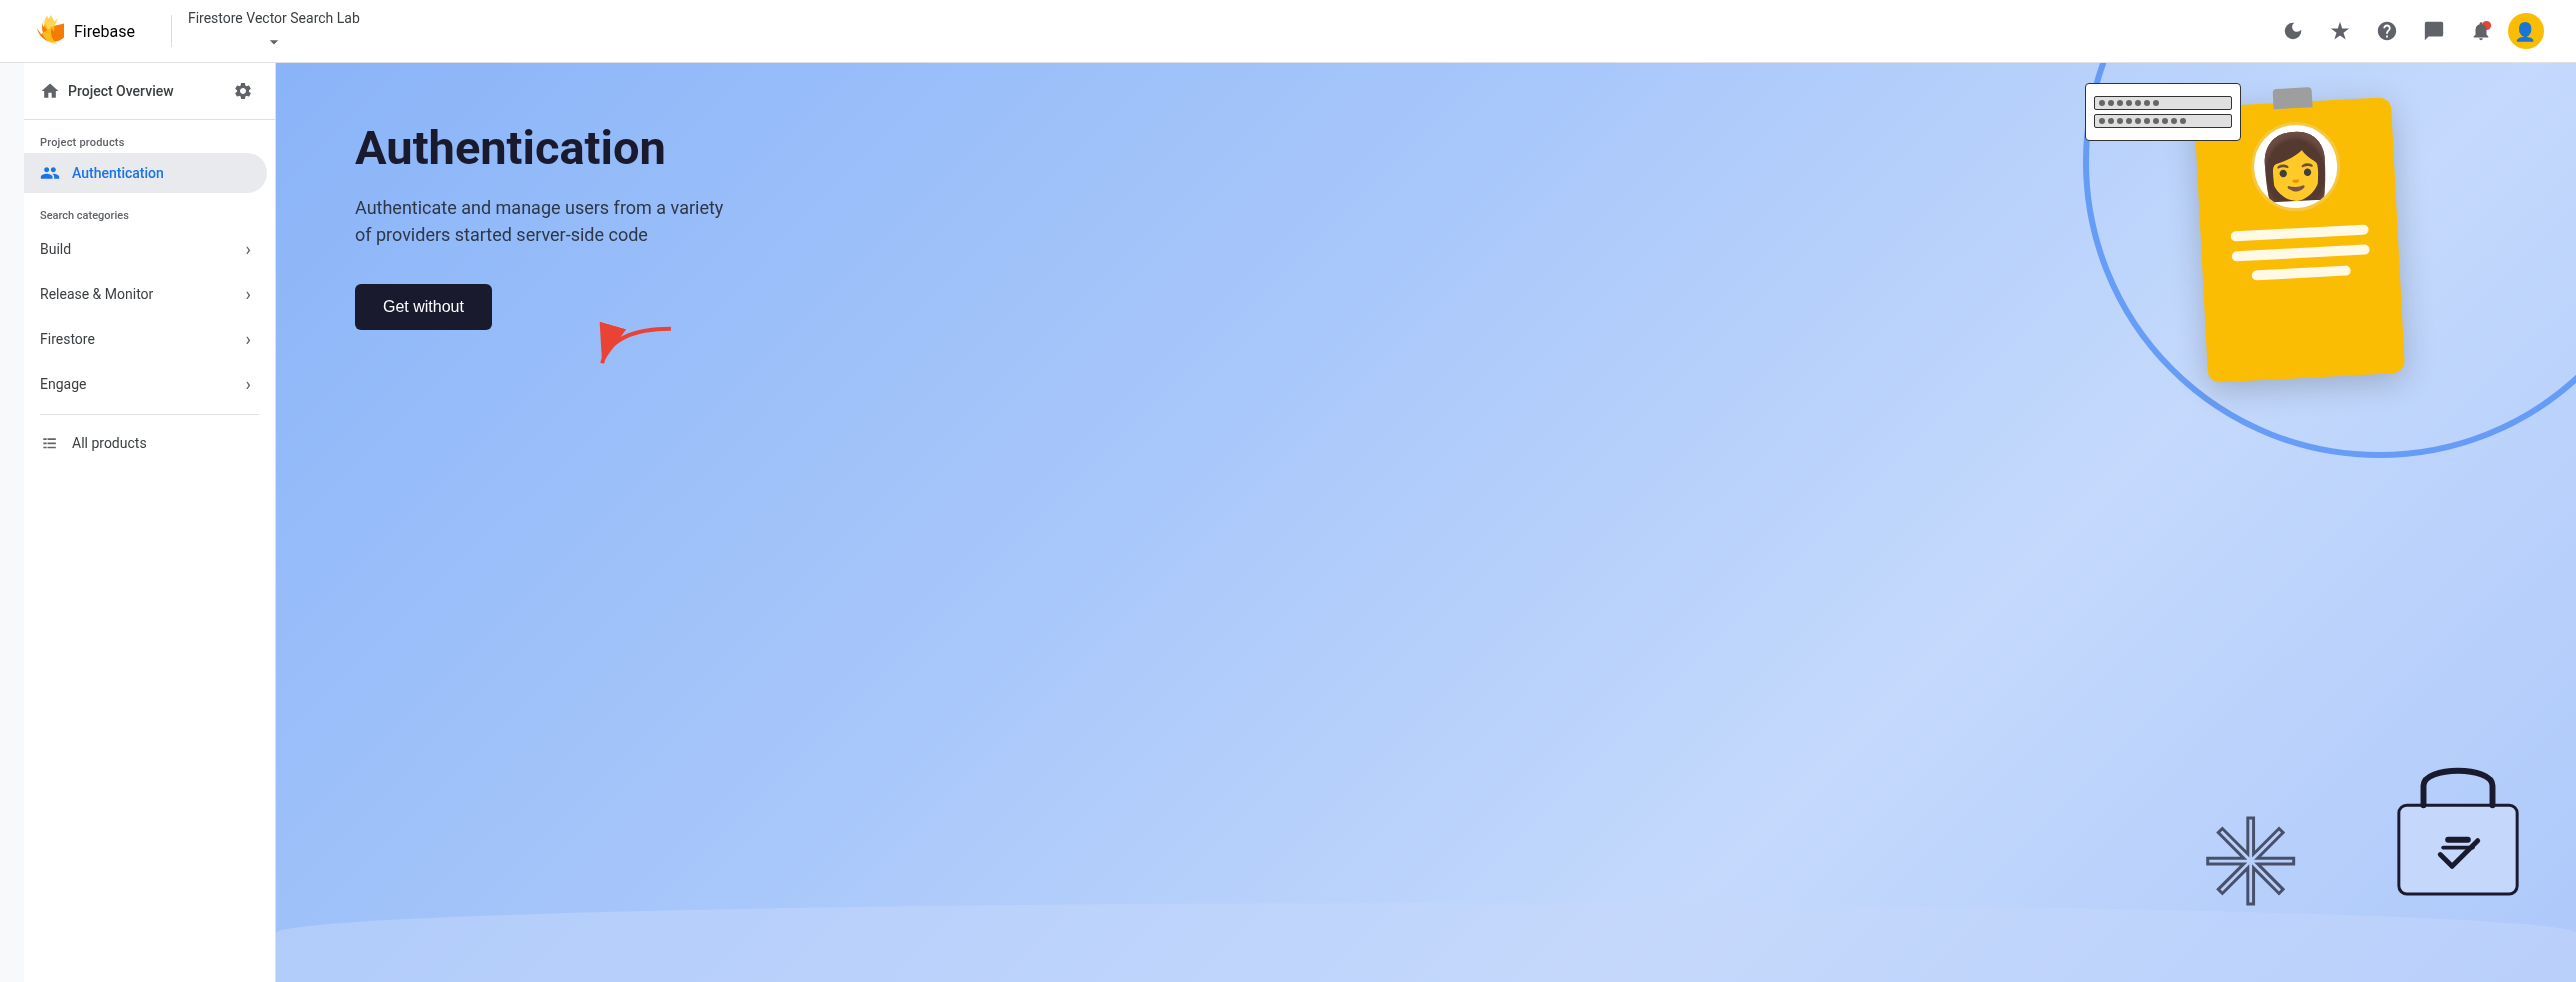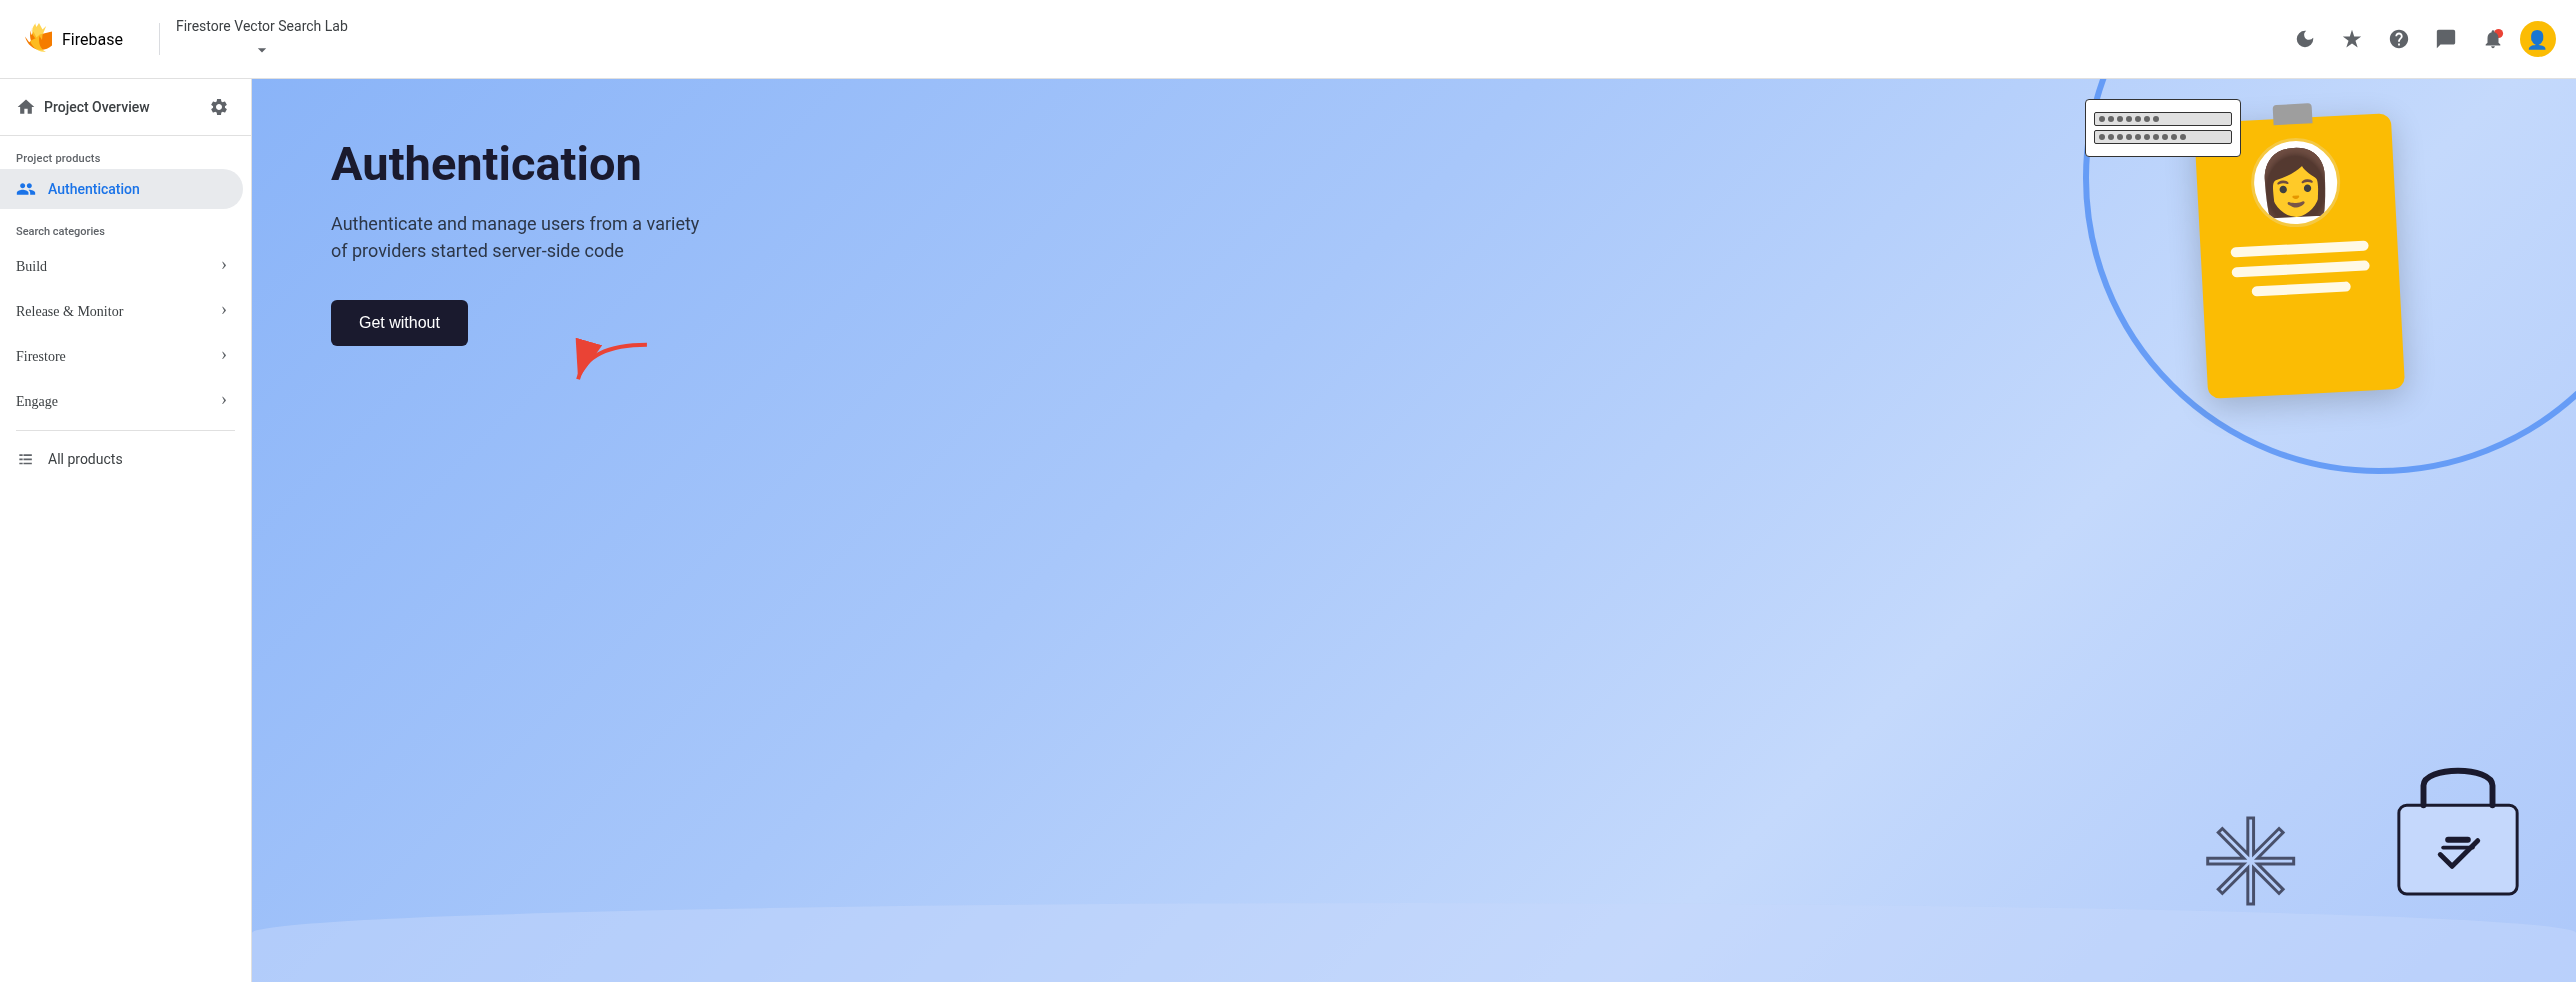--- a/index.html
+++ b/index.html
@@ -1,24 +1,24 @@
 <!DOCTYPE html>
 <html><head>
   <meta charset="utf-8">
   <style>
     * { margin: 0; padding: 0; box-sizing: border-box; }
     body { font-family: 'Google Sans', Roboto, Arial, sans-serif; background: #f8f9fa; display: flex; flex-direction: column; height: 100vh; overflow: hidden; }
 
     
     .topbar {
-      height: 79px;
+      height: 63px;
       background: #fff;
       display: flex;
       align-items: center;
-      padding: 0 20px;
+      padding: 0 32px;
       border-bottom: 1px solid #e0e0e0;
       z-index: 10;
       flex-shrink: 0;
     }
     .topbar-logo {
       display: flex;
       align-items: center;
       gap: 10px;
       margin-right: 20px;
     }
@@ -84,20 +84,21 @@
     
     .sidebar {
       width: 252px;
       background: #fff;
       border-right: 1px solid #e0e0e0;
       display: flex;
       flex-direction: column;
       overflow-y: auto;
       flex-shrink: 0;
       padding-bottom: 16px;
+      margin-left: 24px;
     }
 
     
     .sidebar-project-row {
       display: flex;
       align-items: center;
       padding: 12px 16px;
       gap: 8px;
       border-bottom: 1px solid #e0e0e0;
     }
@@ -151,30 +152,29 @@
       background: #e8eaed;
       font-weight: 500;
       color: #1a73e8;
     }
     .sidebar-nav-item .icon { font-size: 18px; color: #5f6368; }
     .sidebar-nav-item.active .icon { color: #1a73e8; }
 
     
     .sidebar-category {
       display: flex;
-      align-items: flex-end;
+      align-items: center;
       justify-content: space-between;
       padding: 12px 16px;
       cursor: pointer;
       font-size: 14px;
       color: #3c4043;
       font-weight: 400;
       border-radius: 0 24px 24px 0;
       margin-right: 8px;
-      font-family: Liberation Serif, serif;
     }
     .sidebar-category-label { font-weight: 400; }
     .chevron { font-size: 18px; color: #5f6368; }
 
     .sidebar-divider {
       height: 1px;
       background: #e0e0e0;
       margin: 8px 16px;
     }
 

